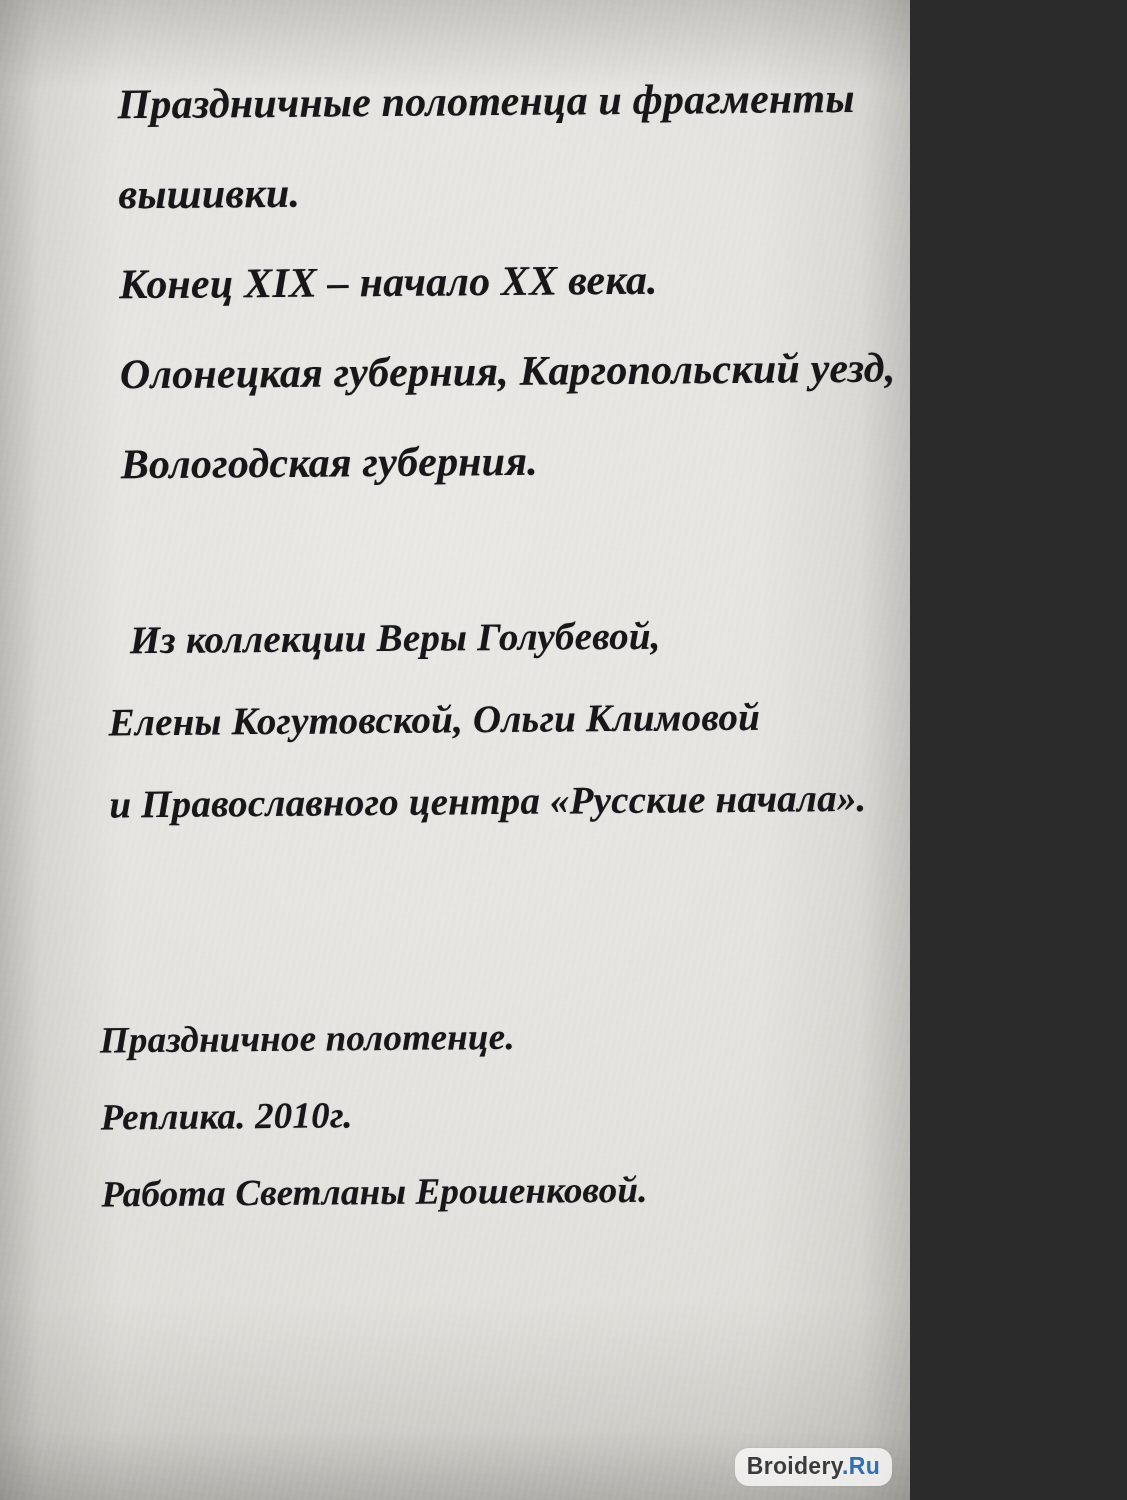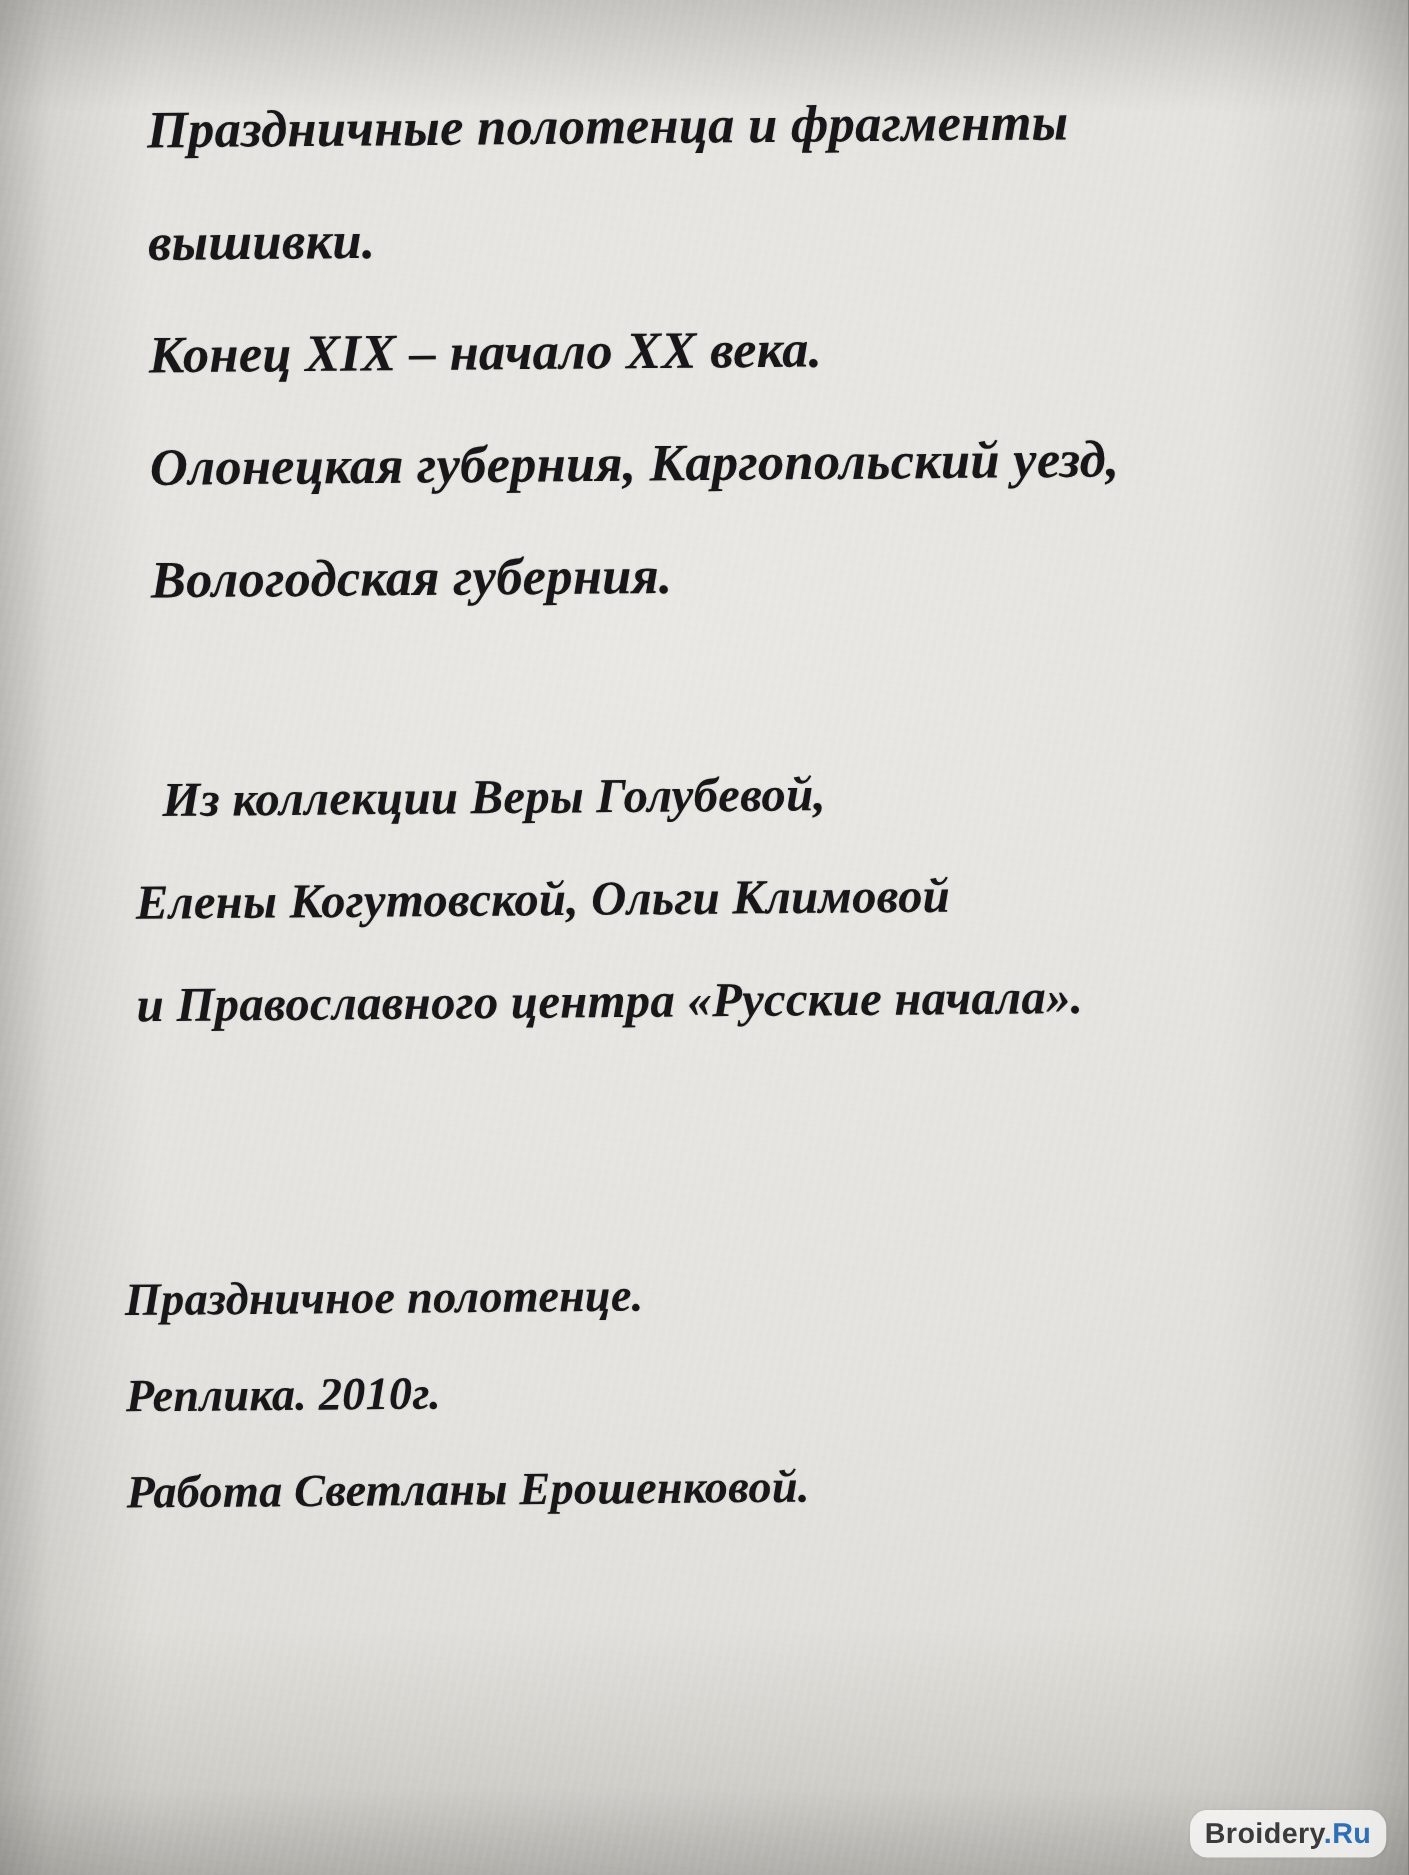--- a/index.html
+++ b/index.html
@@ -4,21 +4,21 @@
 <title>Museum label</title>
 <style>
   html, body {
     margin: 0;
     padding: 0;
     background: #2b2b2b;
   }
 
   .photo {
     position: relative;
-    width: 1127px;
+    width: 910px;
     height: 1500px;
     overflow: hidden;
     
     background:
       radial-gradient(ellipse 140% 110% at 46% 34%, #e9e8e4 0%, #e4e3df 38%, #dedcd7 62%, #d2d0cb 83%, #c3c1bc 100%);
     font-family: "Liberation Serif", "DejaVu Serif", serif;
     color: #17171a;
   }
 
   

